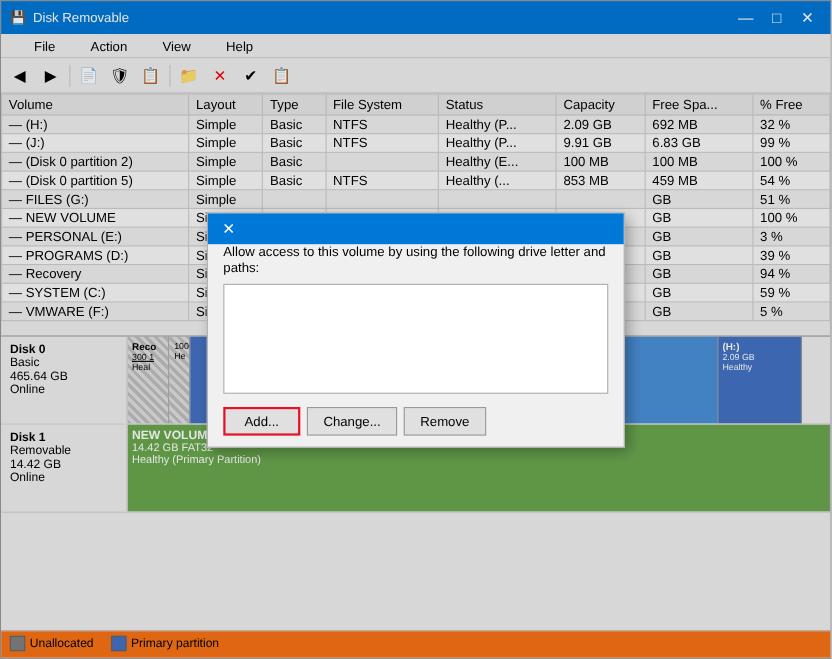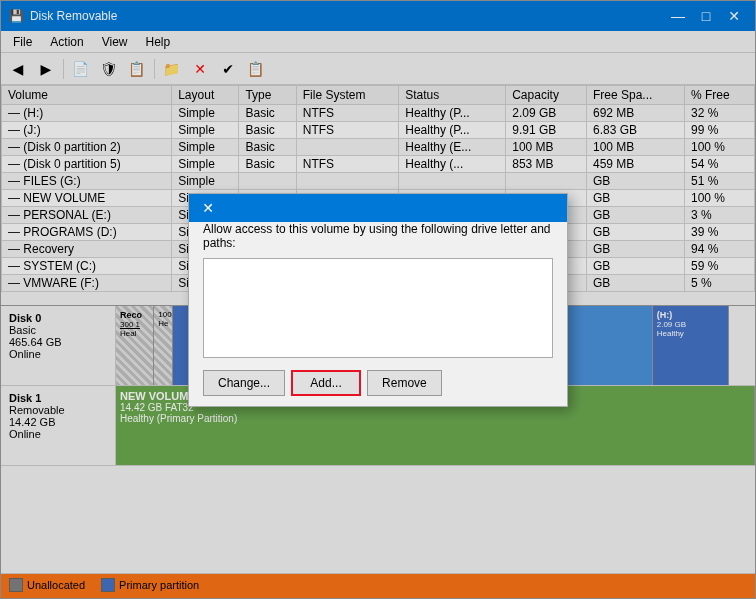--- a/index.html
+++ b/index.html
@@ -6,21 +6,21 @@
     body { font-family: 'Segoe UI', Tahoma, Geneva, Verdana, sans-serif; font-size: 12px; background: #f0f0f0; width: 756px; height: 599px; overflow: hidden; }
     
     
     .window { width: 756px; height: 599px; background: #f0f0f0; border: 1px solid #999; display: flex; flex-direction: column; }
     .title-bar { background: #0078d7; color: white; padding: 6px 8px; display: flex; align-items: center; justify-content: space-between; height: 30px; }
     .title-bar-left { display: flex; align-items: center; gap: 6px; font-size: 12px; }
     .title-controls { display: flex; gap: 2px; }
     .title-btn { width: 26px; height: 20px; background: transparent; border: none; color: white; cursor: pointer; font-size: 14px; display: flex; align-items: center; justify-content: center; }
     
     
-    .menu-bar { background: #f0f0f0; padding: 2px 4px; display: flex; gap: 2px; border-bottom: 1px solid #ccc; height: 22px; align-items: center; }
+    .menu-bar { background: #f0f0f0; padding: 2px 22px; display: flex; gap: 16px; border-bottom: 1px solid #ccc; height: 22px; align-items: center; }
     .menu-item { padding: 2px 8px; cursor: pointer; font-size: 12px; }
     
     
     .toolbar { background: #f0f0f0; padding: 2px 4px; display: flex; gap: 2px; border-bottom: 1px solid #ccc; height: 32px; align-items: center; }
     .toolbar-btn { width: 26px; height: 24px; background: #f0f0f0; border: 1px solid transparent; cursor: pointer; display: flex; align-items: center; justify-content: center; font-size: 14px; }
     .toolbar-sep { width: 1px; height: 20px; background: #ccc; margin: 0 2px; }
     
     
     .table-container { flex: 1; overflow: hidden; display: flex; flex-direction: column; }
     .table-scroll { overflow-x: auto; overflow-y: auto; flex-shrink: 0; height: 220px; }
@@ -303,19 +303,19 @@
 
 <div class="modal-overlay">
   <div class="modal">
     <div class="modal-title-bar">
       <button class="modal-close">✕</button>
     </div>
     <div class="modal-body">
       <div class="modal-label">Allow access to this volume by using the following drive letter and paths:</div>
       <div class="modal-listbox"></div>
       <div class="modal-buttons">
+        <button class="modal-btn highlighted">Add...</button>
         <button class="modal-btn">Change...</button>
-        <button class="modal-btn highlighted">Add...</button>
         <button class="modal-btn">Remove</button>
       </div>
     </div>
   </div>
 </div>
 
 </body></html>

